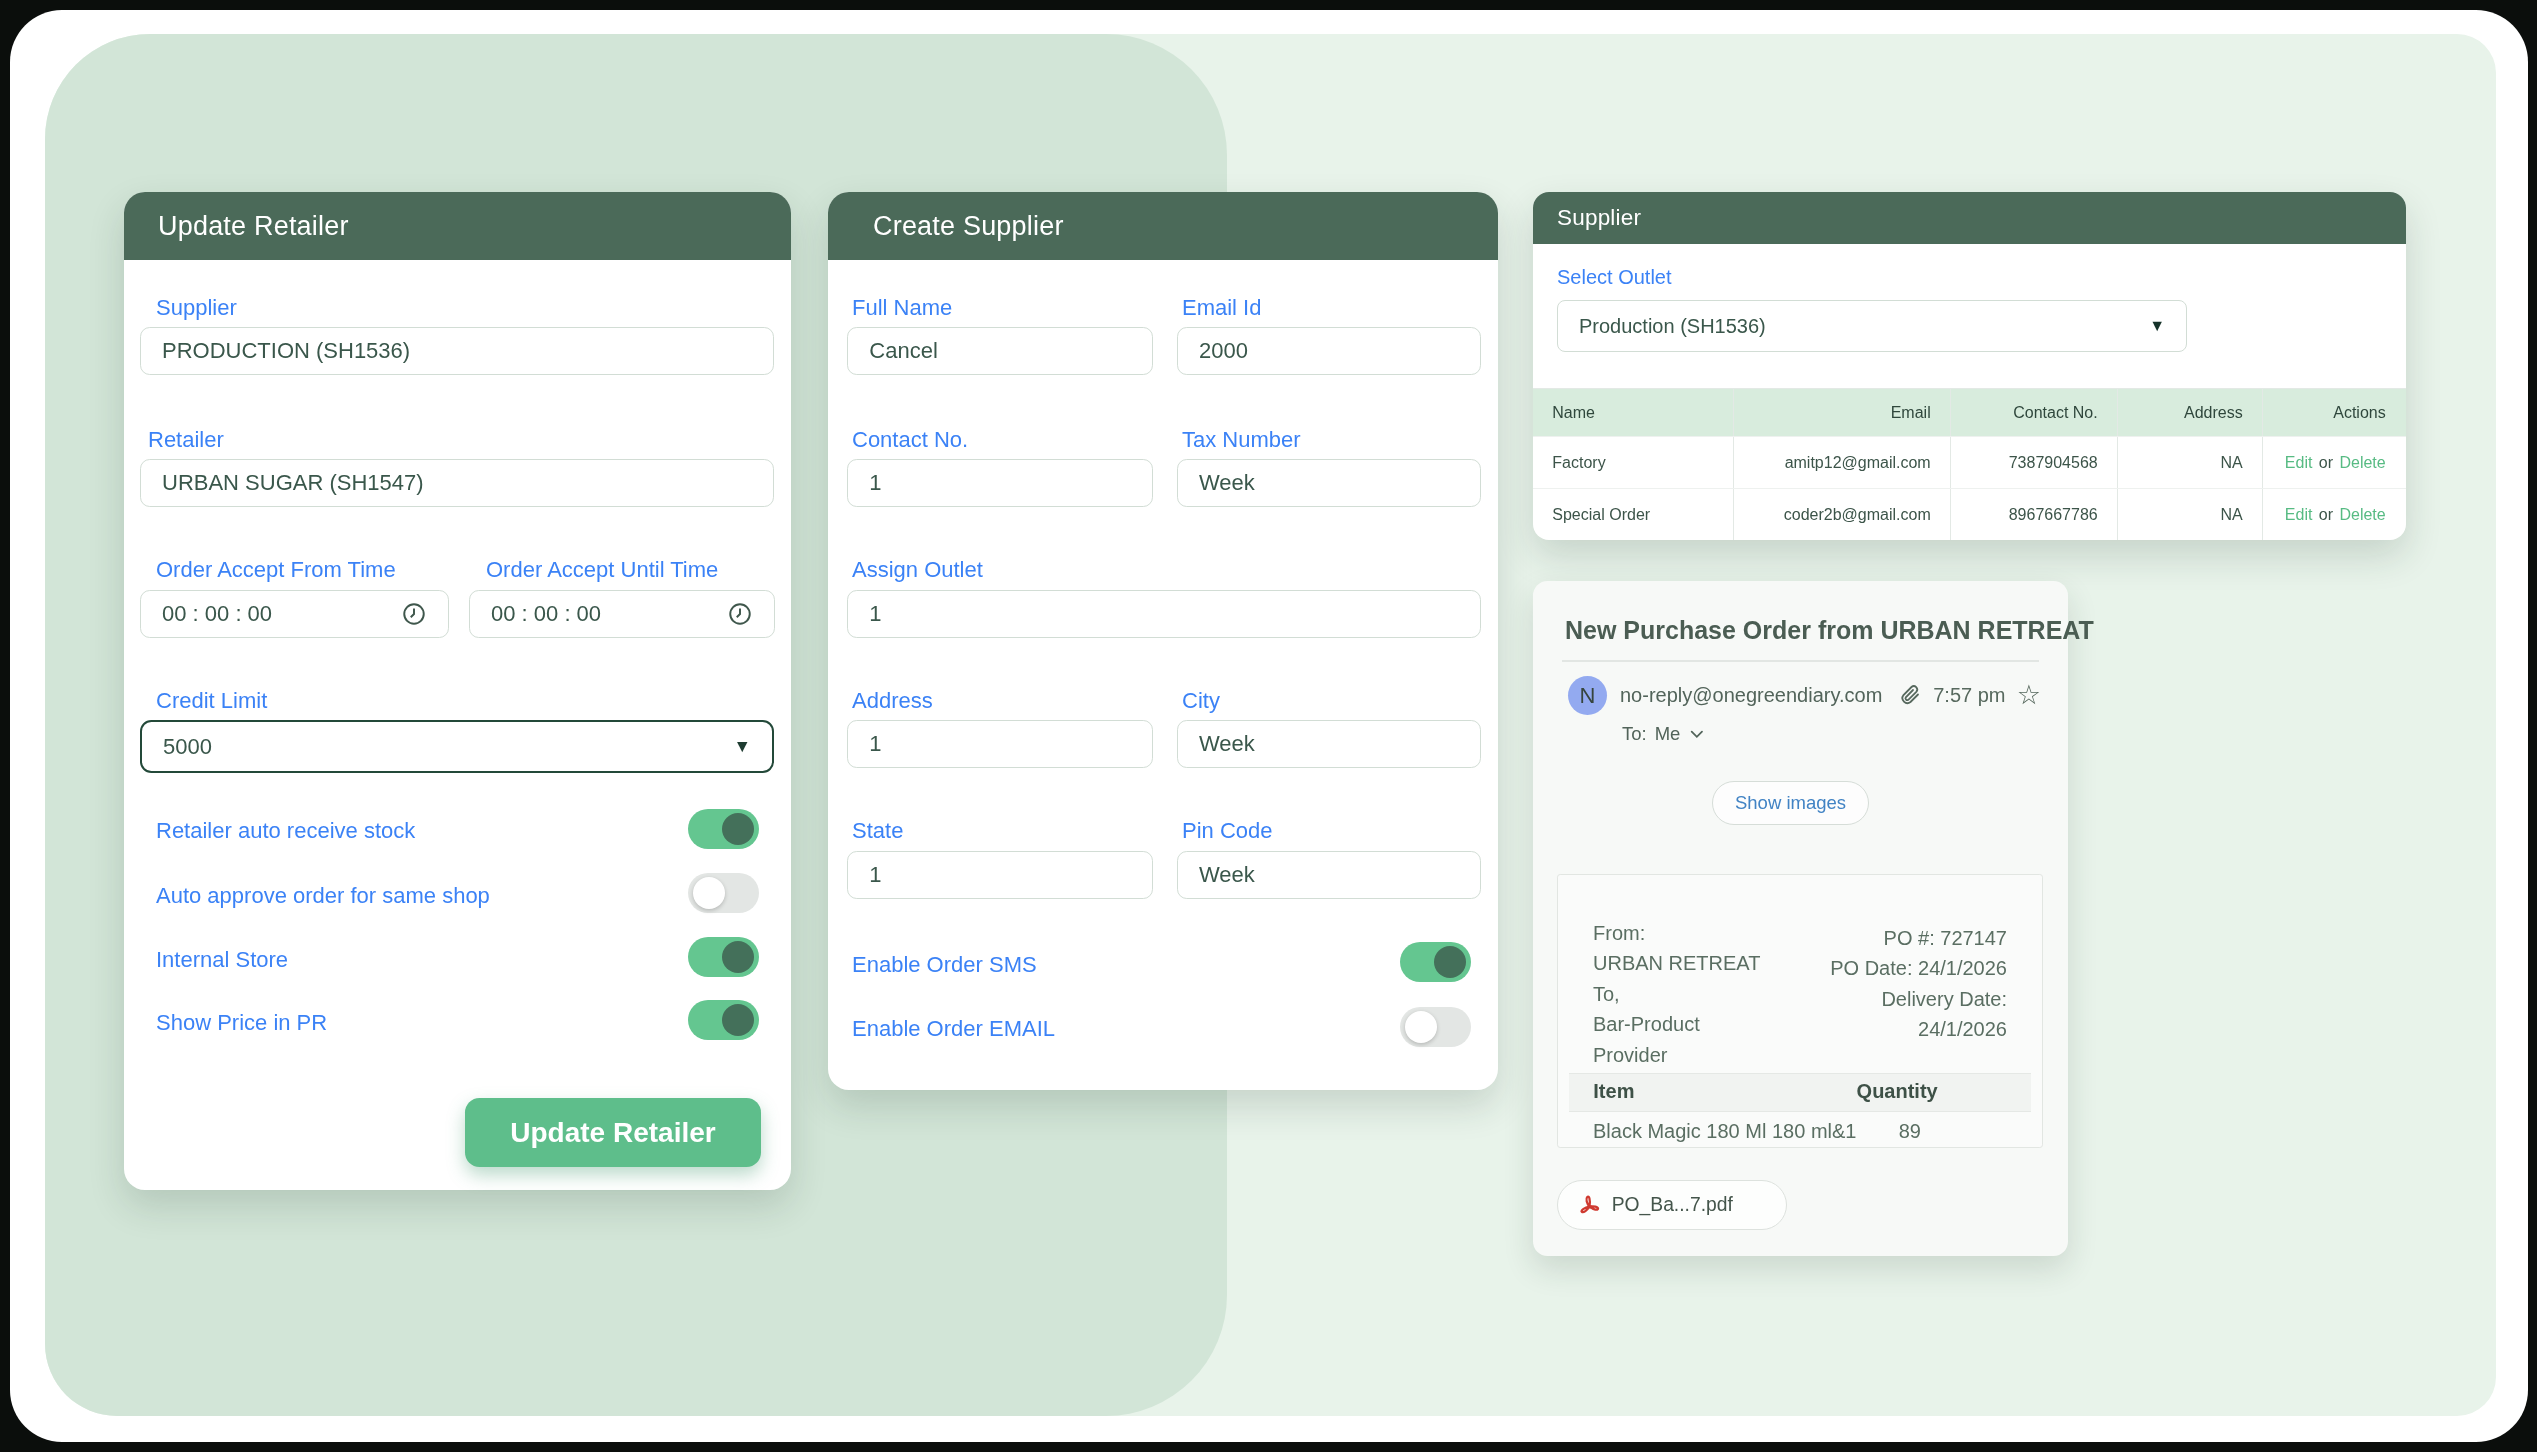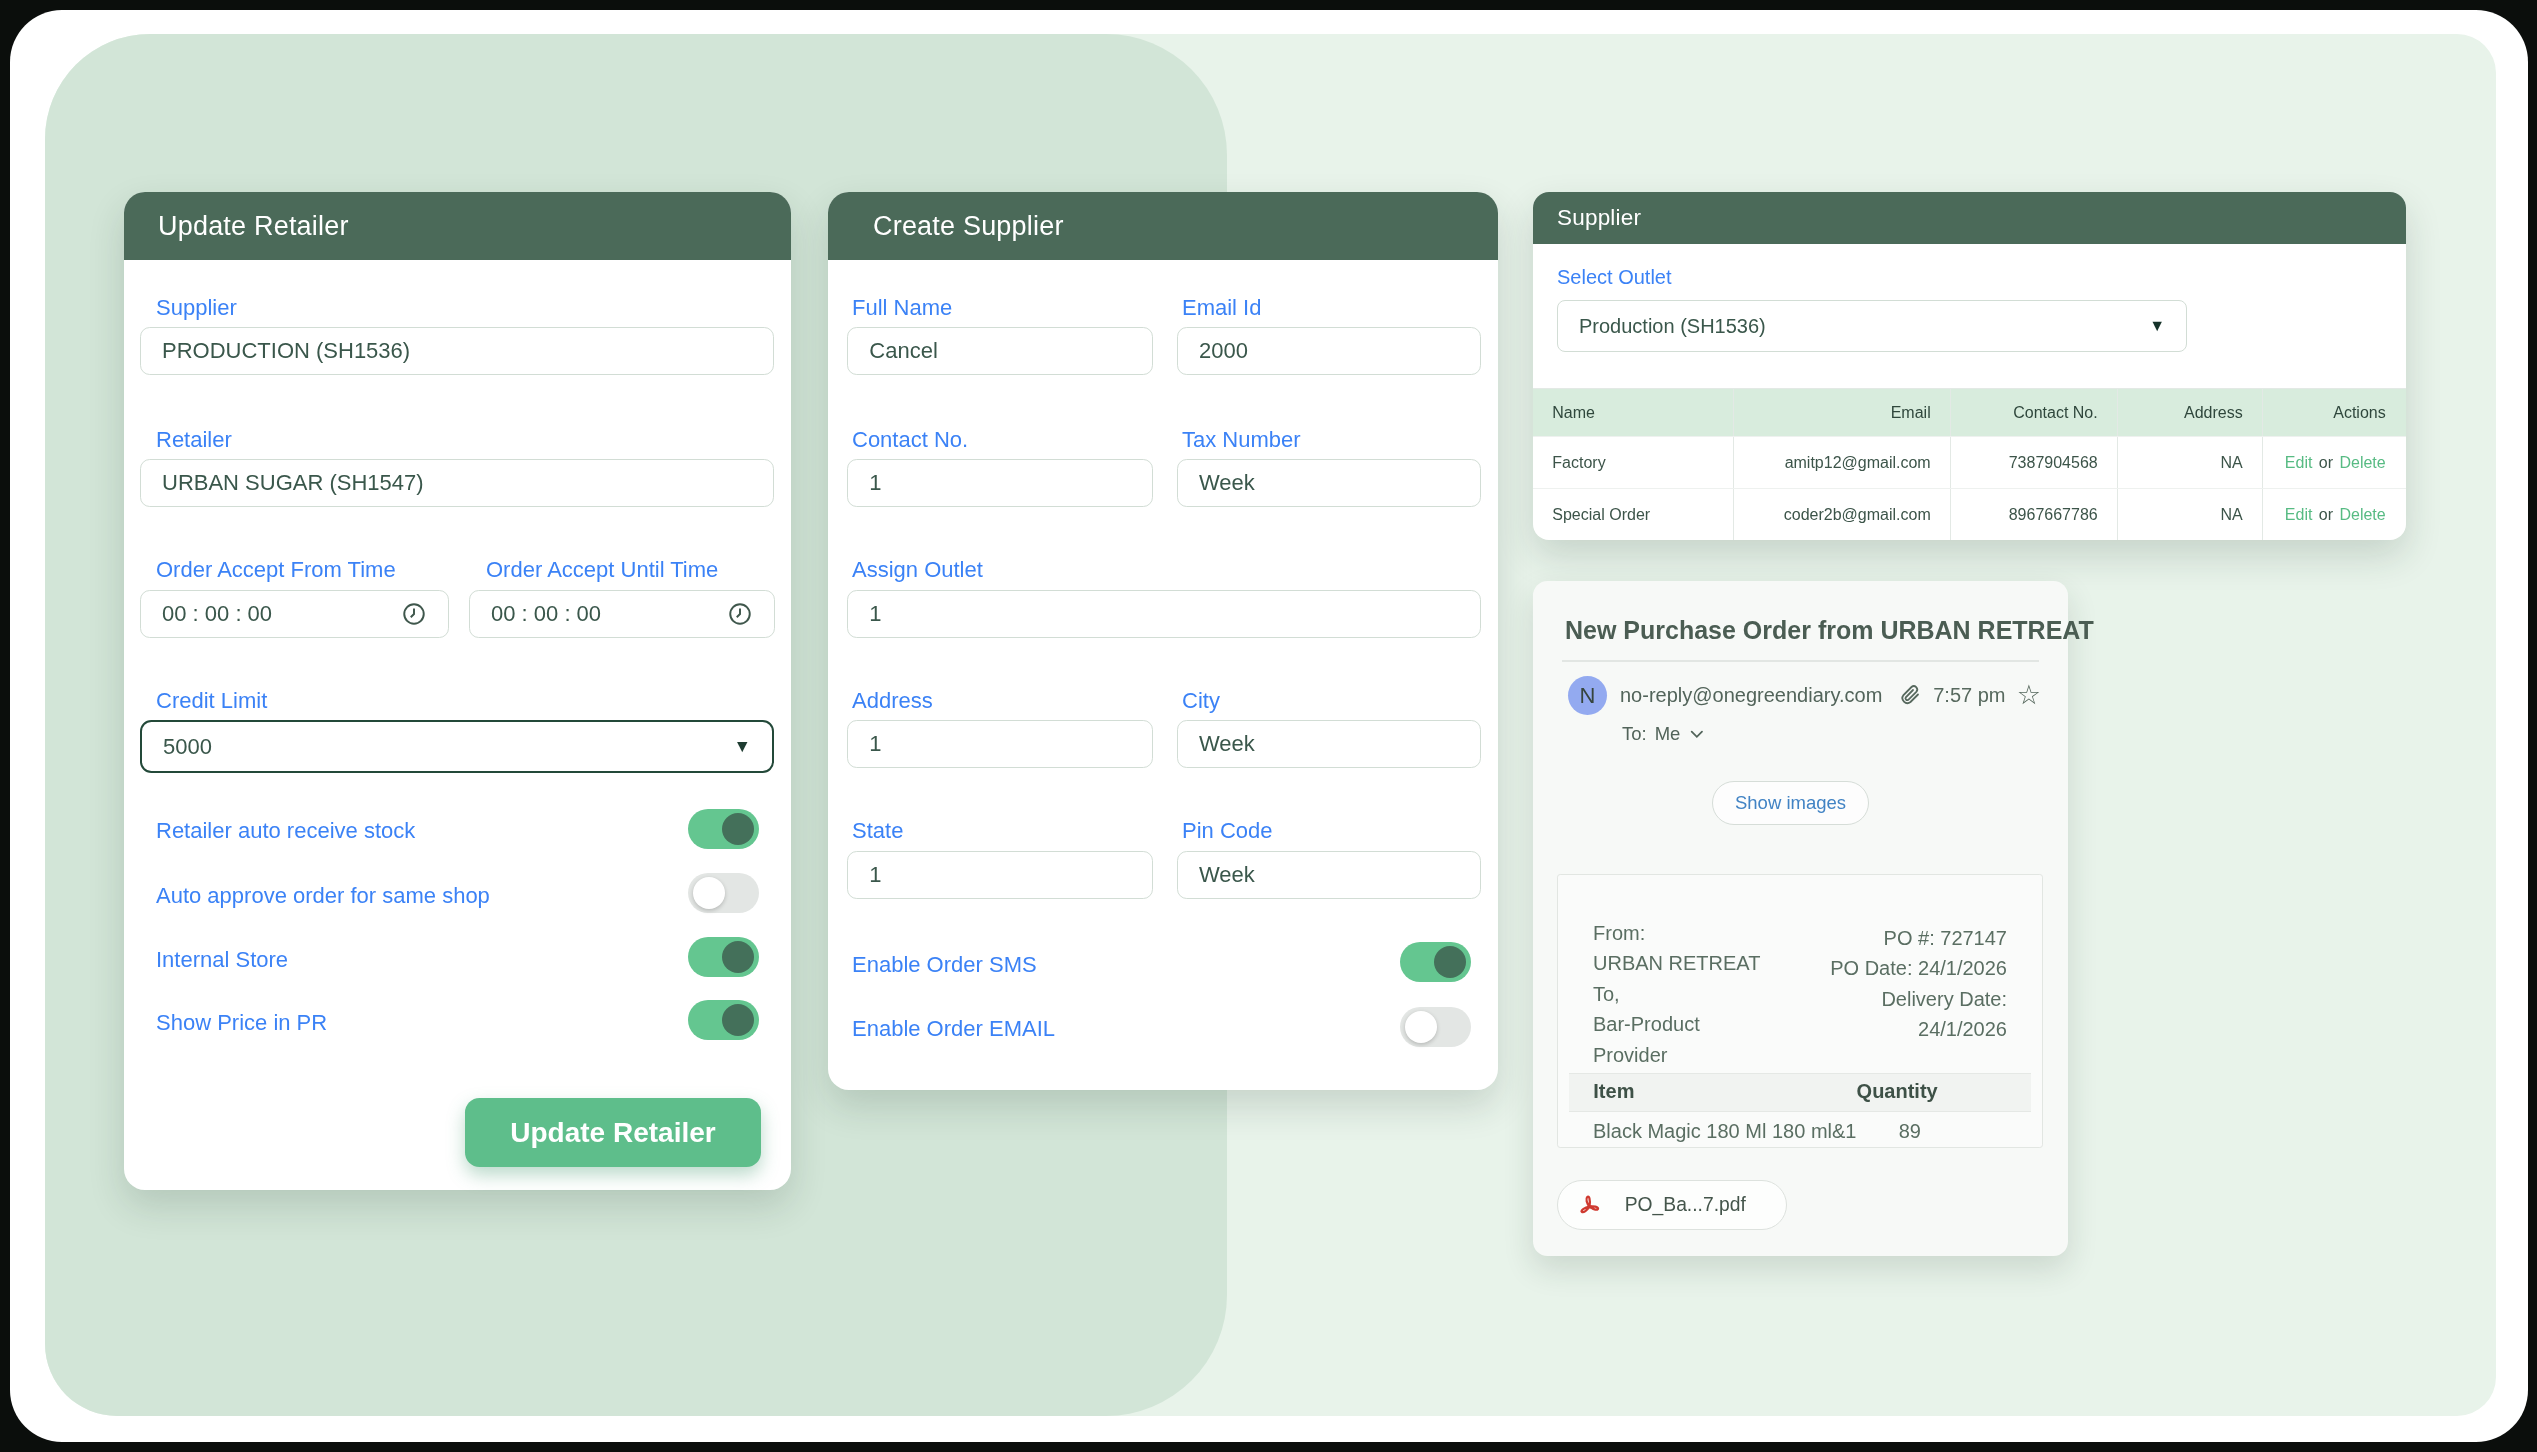--- a/index.html
+++ b/index.html
@@ -59,21 +59,21 @@
   .em-to{position:absolute;left:89px;top:142px;font-size:18.5px;color:#52645a;display:flex;align-items:center;gap:8px;}
   .show-images{position:absolute;left:179px;top:200px;width:155px;height:42px;background:#fdfdfd;border:1.6px solid #d6ddd8;border-radius:22px;display:flex;align-items:center;justify-content:center;font-size:18.5px;color:#4183c4;}
   .po-box{position:absolute;left:24px;top:293px;width:486px;height:274px;background:#fafbfa;border:1.6px solid #e2e6e2;border-radius:3.2px;box-sizing:border-box;}
   .po-line{position:absolute;font-size:20px;color:#5a6e62;white-space:nowrap;}
   .po-right{right:35px;text-align:right;}
   .po-items-head{position:absolute;left:11.3px;right:11.3px;top:198px;height:37px;background:#f1f3f1;border-top:1.6px solid #e5e8e5;border-bottom:1.6px solid #e5e8e5;}
   .po-ih-item{position:absolute;left:24px;top:6.4px;font-size:20px;font-weight:bold;color:#3e5147;}
   .po-ih-qty{position:absolute;right:93px;top:6.4px;font-size:20px;font-weight:bold;color:#3e5147;}
   .po-row-item{position:absolute;left:35px;top:245px;font-size:20px;color:#5a6e62;white-space:nowrap;}
   .po-row-qty{position:absolute;right:121px;top:245px;font-size:20px;color:#5a6e62;}
-  .pdf-chip{position:absolute;left:24px;top:599px;width:230px;height:50px;background:#fdfefd;border:1.6px solid #dde2de;border-radius:25px;display:flex;align-items:center;padding:0 17.7px;gap:22px;box-sizing:border-box;font-size:19.3px;color:#44554b;}
+  .pdf-chip{position:absolute;left:24px;top:599px;width:230px;height:50px;background:#fdfefd;border:1.6px solid #dde2de;border-radius:25px;display:flex;align-items:center;padding:0 17.7px;gap:9px;box-sizing:border-box;font-size:19.3px;color:#44554b;}
   .icon{display:inline-flex;align-items:center;justify-content:center;}
 </style>
 </head>
 <body>
 
 <div class="mat">
   <div class="canvas">
     <div class="sage"></div>
   </div>
 </div>
@@ -81,21 +81,21 @@
 <div class="panel" style="left:124px;top:192px;width:667px;height:998px;">
   <div class="panel-header" style="height:68px;padding-left:34px;">
     <span class="panel-title">Update Retailer</span>
   </div>
 
   <span class="lbl" style="left:32px;top:103px;">Supplier</span>
   <div class="inp" style="left:16px;top:135px;width:634px;height:48px;">
     <span>PRODUCTION (SH1536)</span>
   </div>
 
-  <span class="lbl" style="left:32px;top:235px;">Retailer</span>
+  <span class="lbl" style="left:24px;top:235px;">Retailer</span>
   <div class="inp" style="left:16px;top:267px;width:634px;height:48px;">
     <span>URBAN SUGAR (SH1547)</span>
   </div>
 
   <span class="lbl" style="left:32px;top:365px;">Order Accept From Time</span>
   <span class="lbl" style="left:362px;top:365px;">Order Accept Until Time</span>
   <div class="inp" style="left:16px;top:398px;width:309px;height:48px;">
     <span>00 : 00 : 00</span>
     <span class="clock icon">
       <svg width="26" height="26" viewBox="0 0 24 24" fill="none" stroke="#3f574c" stroke-width="1.8">

